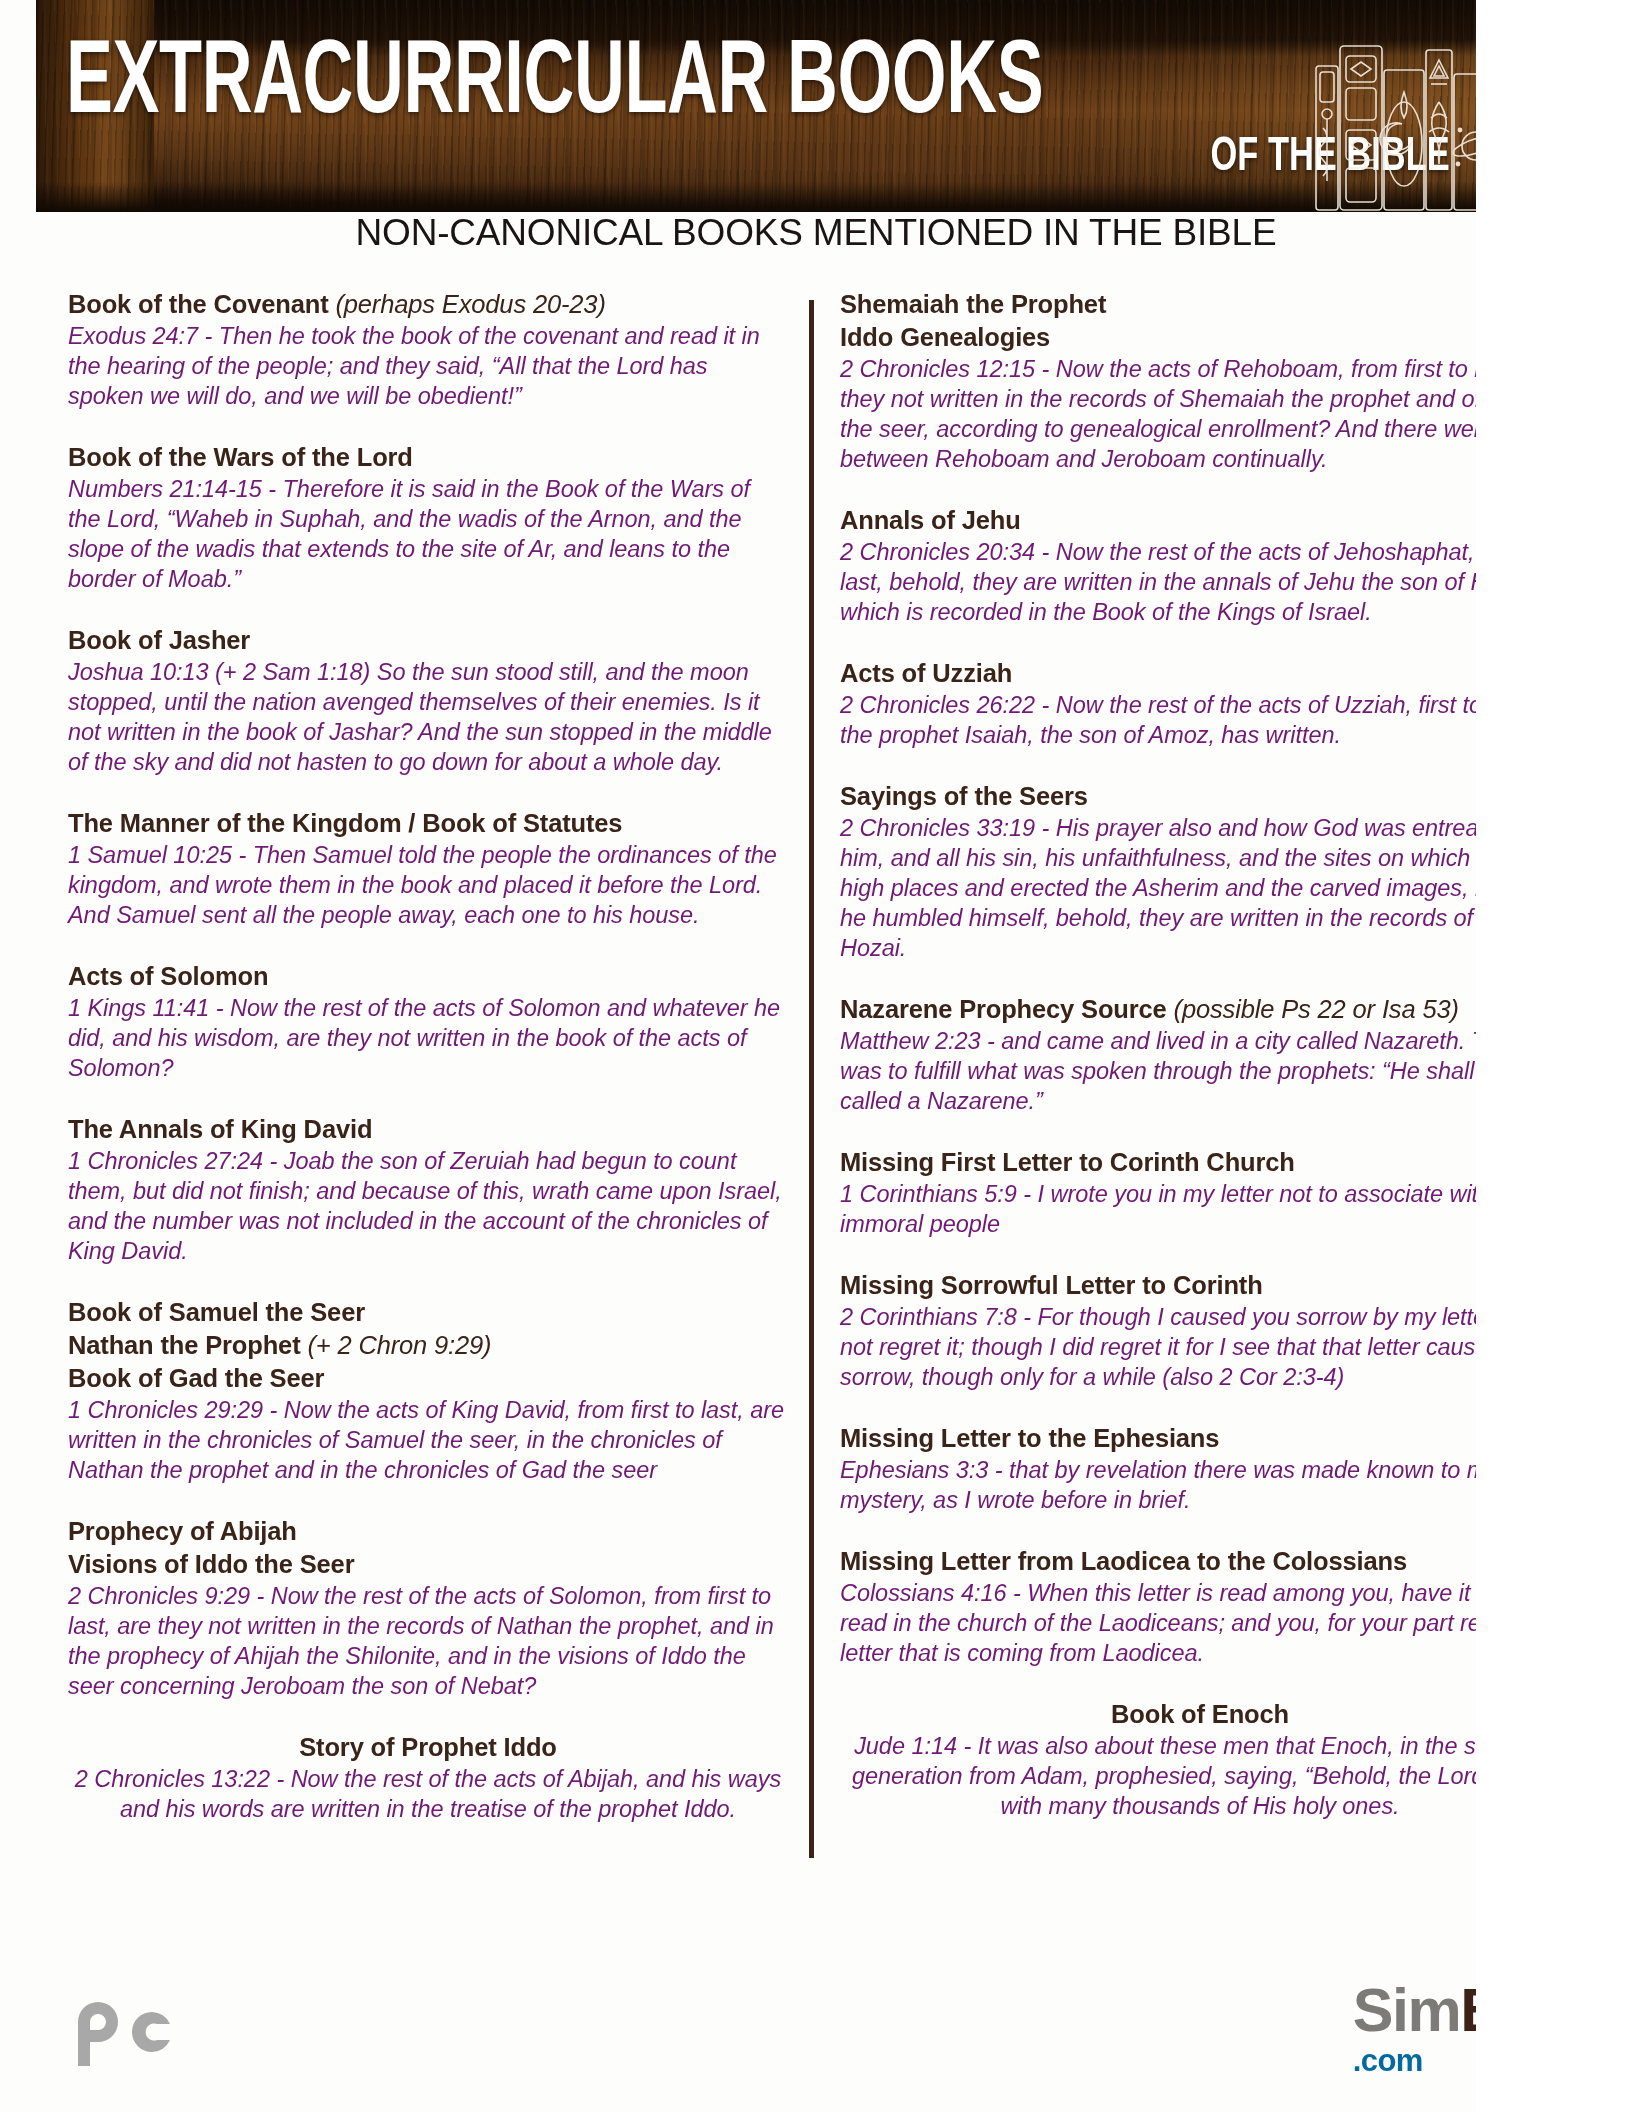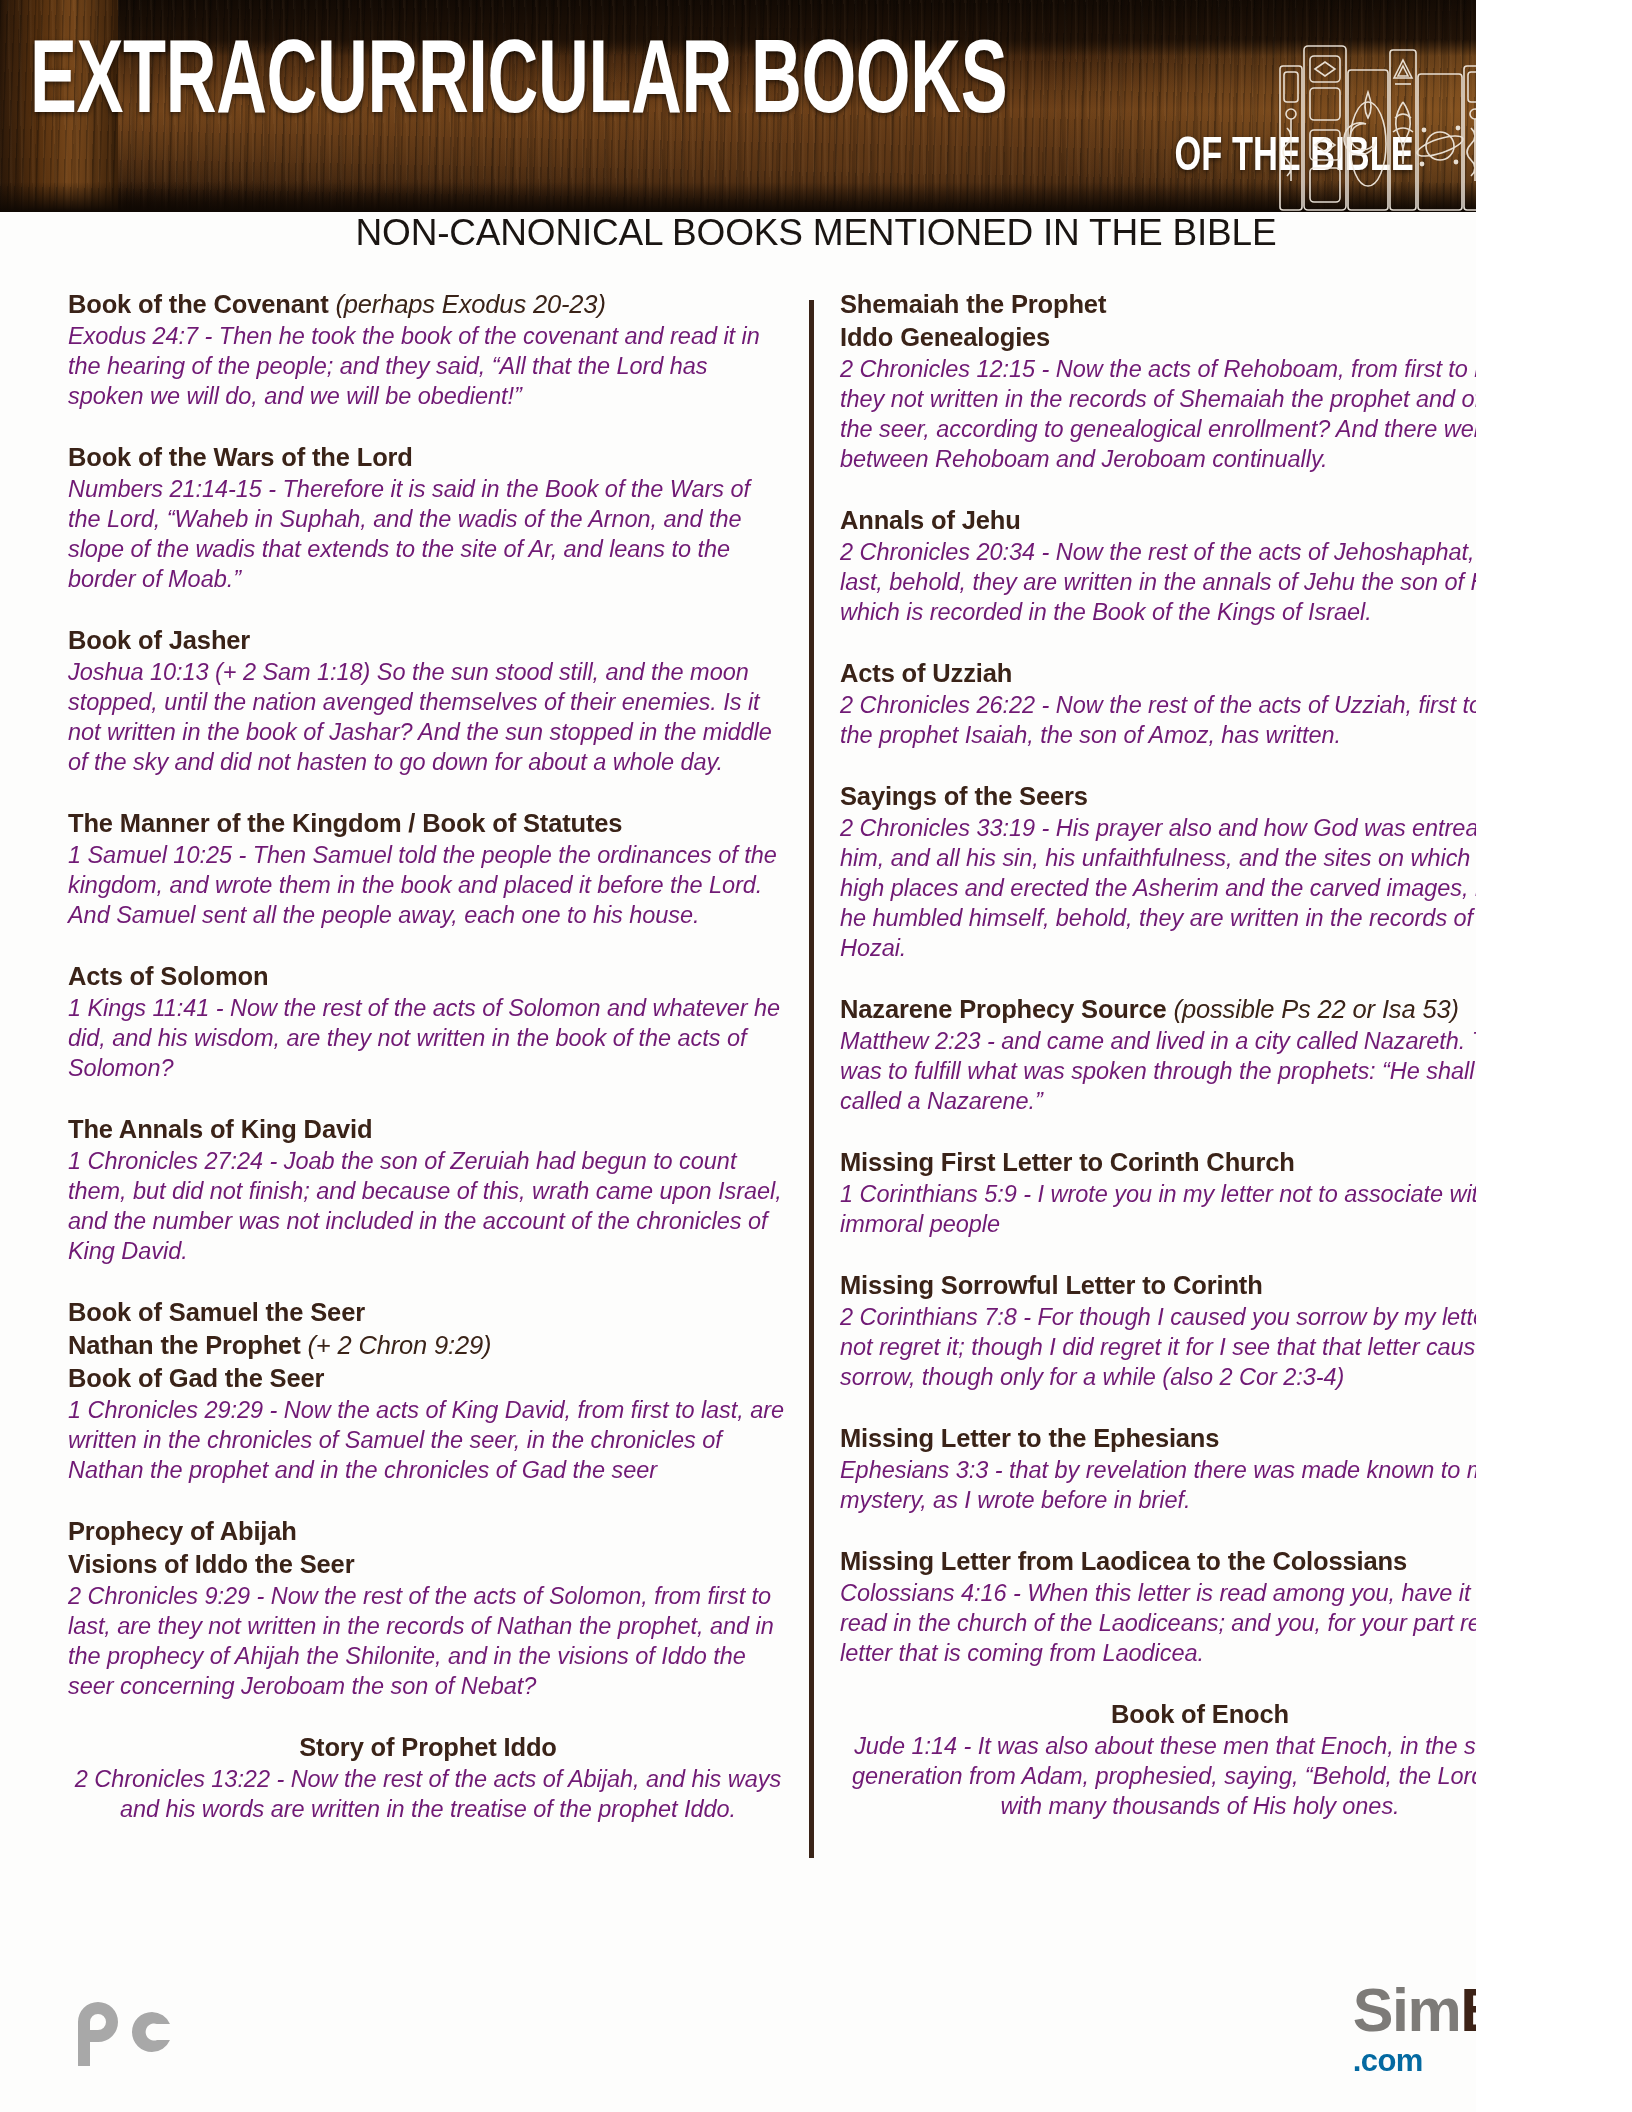--- a/index.html
+++ b/index.html
@@ -11,20 +11,21 @@
     background: #ffffff;
     font-family: "Liberation Sans", sans-serif;
   }
 
   .page {
     position: relative;
     width: 1476px;
     height: 2112px;
     background: #fdfdfc;
     overflow: hidden;
+    padding-left: 36px;
   }
 
   
   .banner {
     position: relative;
     width: 1632px;
     height: 212px;
     overflow: hidden;
     background:
       radial-gradient(ellipse 60% 70% at 14% 52%, rgba(120,72,28,0.55) 0%, rgba(40,22,8,0) 62%),

